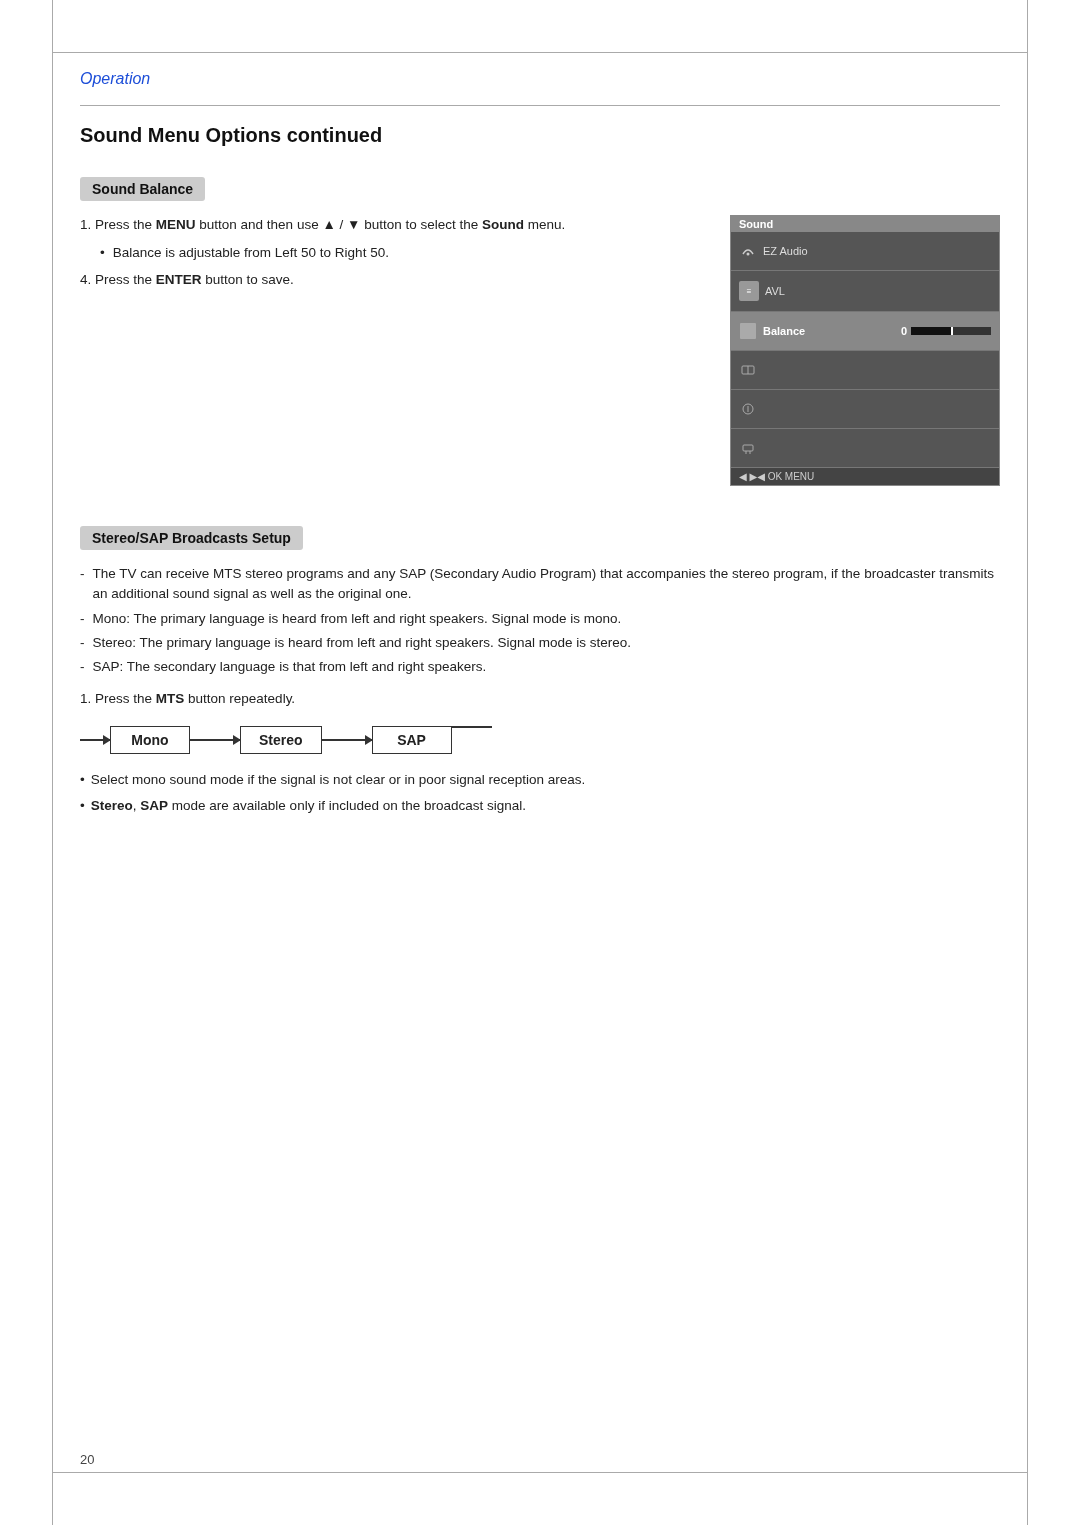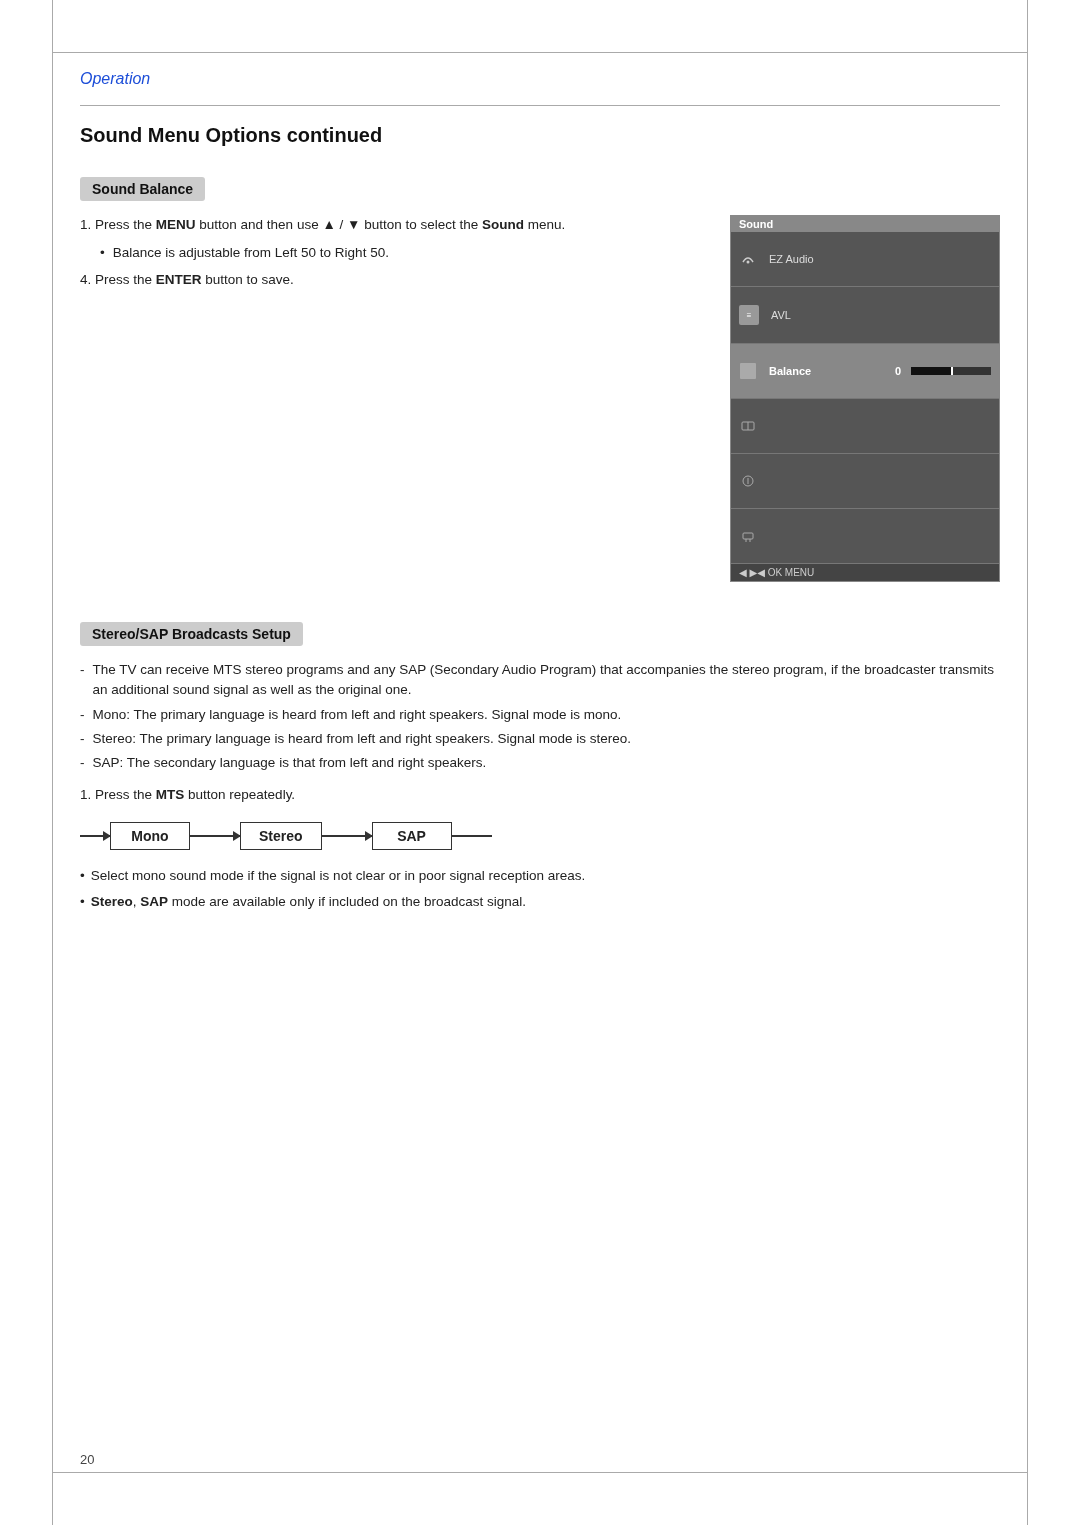--- a/index.html
+++ b/index.html
@@ -142,25 +142,24 @@
       background: #888888;
       color: #ffffff;
       padding: 2px 8px;
       font-size: 11px;
       font-weight: bold;
     }
 
     .tv-menu-row {
       display: flex;
       align-items: center;
-      padding: 18px 8px;
+      padding: 10px 8px;
       border-bottom: 1px solid #777777;
       font-size: 11px;
       color: #dddddd;
-      gap: 6px;
     }
 
     .tv-menu-row.balance-row {
       background: #888888;
       color: #ffffff;
       font-weight: bold;
     }
 
     .tv-menu-icon {
       width: 18px;
@@ -252,21 +251,20 @@
     }
 
     .dash-item .dash {
       margin-right: 8px;
       flex-shrink: 0;
     }
 
     
     .flow-diagram {
       display: flex;
-      align-items: center;
       margin: 16px 0 16px 0;
       gap: 0;
     }
 
     .flow-box {
       border: 1.5px solid #333333;
       padding: 5px 18px;
       font-size: 14px;
       font-weight: bold;
       background: #ffffff;

